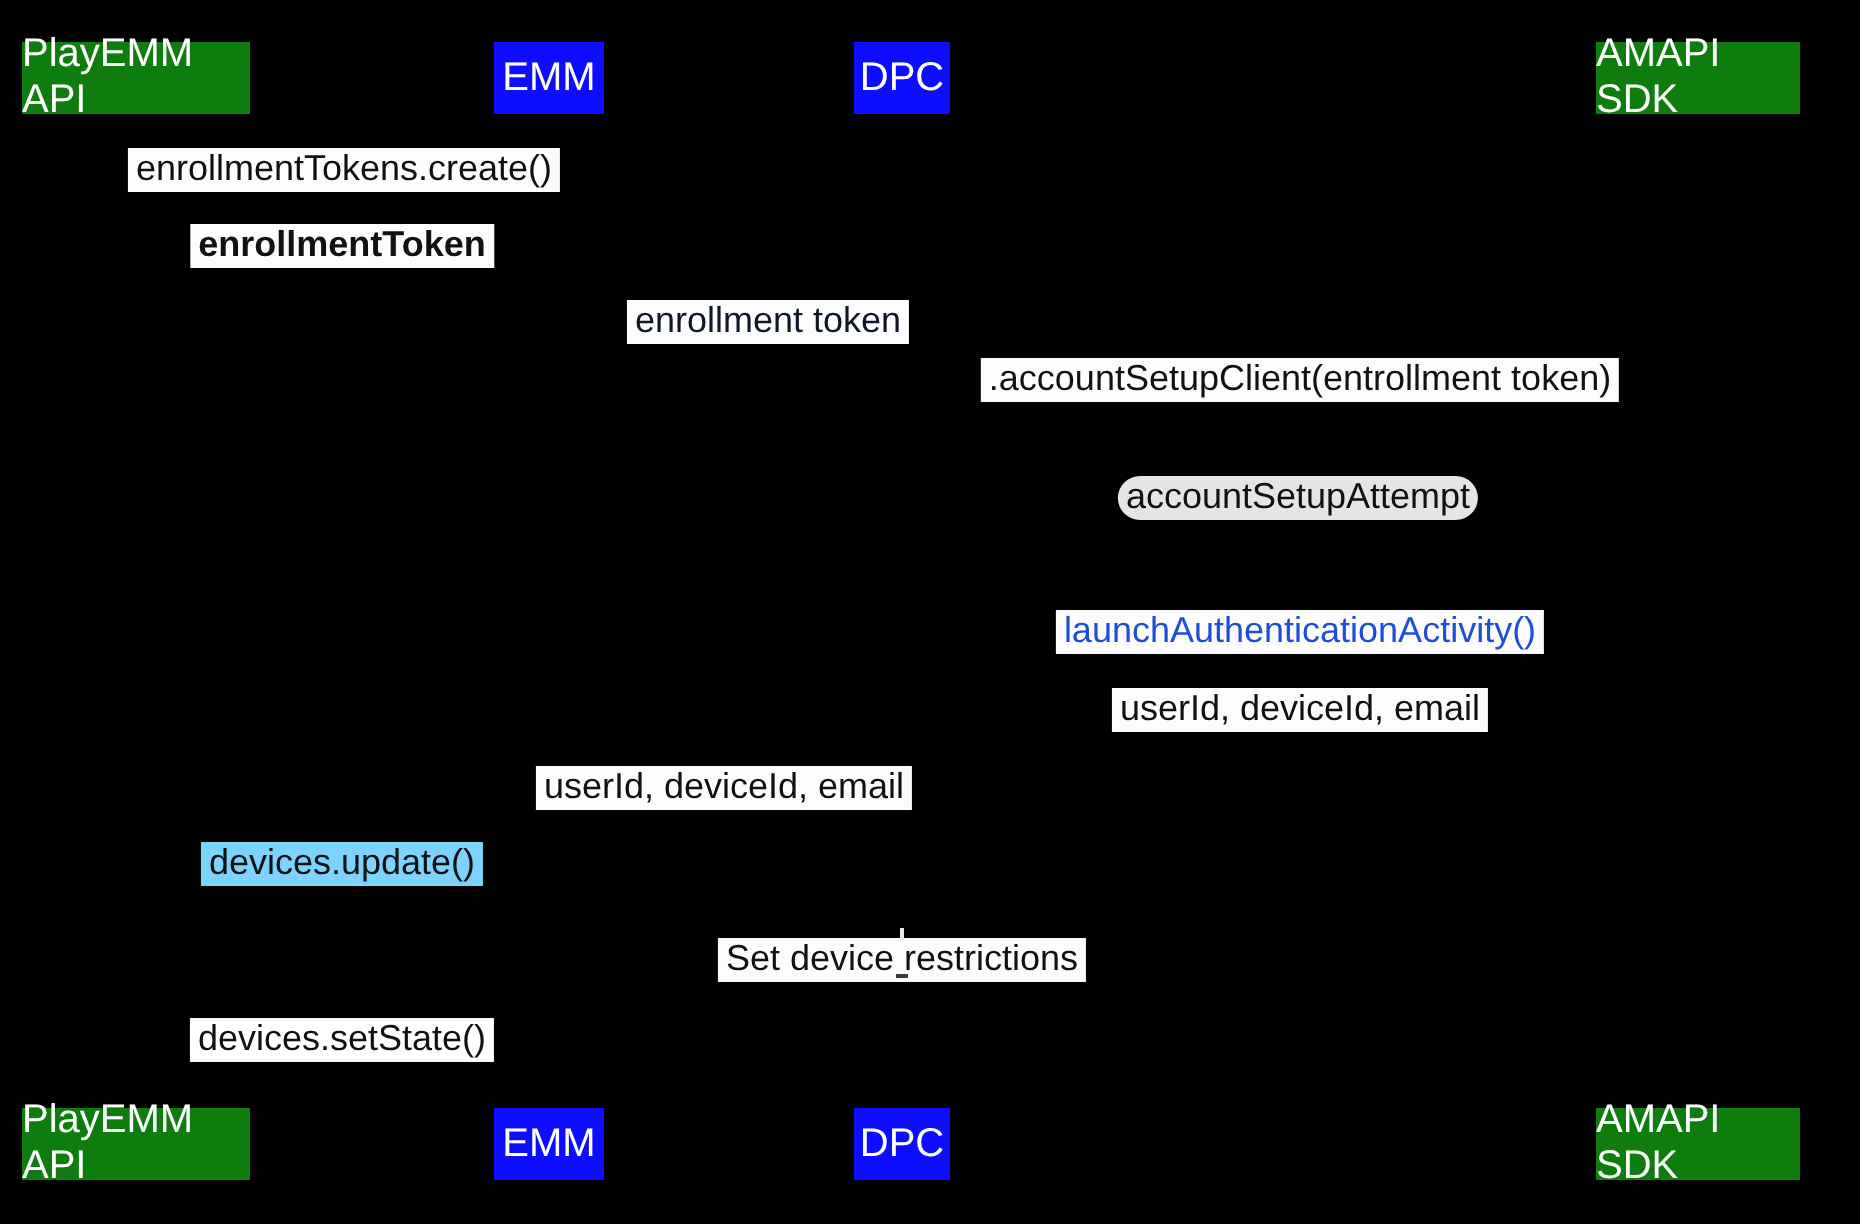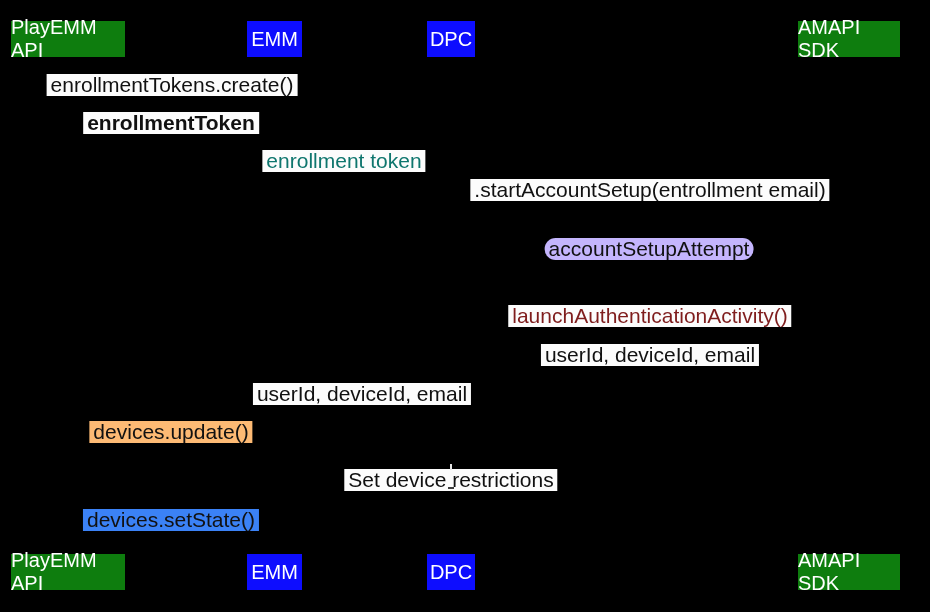--- a/index.html
+++ b/index.html
@@ -22,21 +22,21 @@
     justify-content: center;
     color: #ffffff;
     font-size: 20px;
     box-sizing: border-box;
   }
   .msg-label {
     position: absolute;
     transform: translateX(-50%);
     background: #fcfcfc;
     color: #111111;
-    font-size: 21px;
+    font-size: 18px;
     line-height: 19.5px;
     padding: 1px 4px;
     text-align: center;
     white-space: nowrap;
   }
   .msg-line {
     white-space: nowrap;
   }
   .tick {
     position: absolute;
@@ -53,42 +53,42 @@
     <div class="actor-box" style="left: 427px; top: 21px; width: 48px; height: 36px; background: rgb(13, 13, 255); color: rgb(255, 255, 255);">DPC</div>
     <div class="actor-box" style="left: 427px; top: 554px; width: 48px; height: 36px; background: rgb(13, 13, 255); color: rgb(255, 255, 255);">DPC</div>
     <div class="actor-box" style="left: 798px; top: 21px; width: 102px; height: 36px; background: rgb(14, 125, 14); color: rgb(255, 255, 255);">AMAPI SDK</div>
     <div class="actor-box" style="left: 798px; top: 554px; width: 102px; height: 36px; background: rgb(14, 125, 14); color: rgb(255, 255, 255);">AMAPI SDK</div>
     <div class="msg-label" style="left: 172px; top: 74px; background: rgb(252, 252, 252); color: rgb(17, 17, 17);">
       <div class="msg-line">enrollmentTokens.create()</div>
     </div>
     <div class="msg-label" style="left: 171px; top: 112px; background: rgb(252, 252, 252); color: rgb(17, 17, 17); font-weight: bold;">
       <div class="msg-line">enrollmentToken</div>
     </div>
-    <div class="msg-label" style="left: 344px; top: 150px; background: rgb(252, 252, 252); color: #0f766e;">
+    <div class="msg-label" style="left: 384px; top: 150px; background: rgb(252, 252, 252); color: #0f172a;">
       <div class="msg-line">enrollment token</div>
     </div>
     <div class="msg-label" style="left: 650px; top: 179px; background: rgb(252, 252, 252); color: rgb(17, 17, 17);">
-      <div class="msg-line">.startAccountSetup(entrollment email)</div>
+      <div class="msg-line">.accountSetupClient(entrollment token)</div>
     </div>
-    <div class="msg-label" style="left: 649px; top: 238px; background: #c4b5fd; color: rgb(17, 17, 17); border-radius: 16px;">
+    <div class="msg-label" style="left: 649px; top: 238px; background: #e5e5e5; color: rgb(17, 17, 17); border-radius: 16px;">
       <div class="msg-line">accountSetupAttempt</div>
     </div>
-    <div class="msg-label" style="left: 650px; top: 305px; background: rgb(252, 252, 252); color: #7f1d1d;">
+    <div class="msg-label" style="left: 650px; top: 305px; background: rgb(252, 252, 252); color: #1d4ed8;">
       <div class="msg-line">launchAuthenticationActivity()</div>
     </div>
     <div class="msg-label" style="left: 650px; top: 344px; background: rgb(252, 252, 252); color: rgb(17, 17, 17);">
       <div class="msg-line">userId, deviceId, email</div>
     </div>
     <div class="msg-label" style="left: 362px; top: 383px; background: rgb(252, 252, 252); color: rgb(17, 17, 17);">
       <div class="msg-line">userId, deviceId, email</div>
     </div>
-    <div class="msg-label" style="left: 171px; top: 421px; background: #fdba74; color: rgb(17, 17, 17);">
+    <div class="msg-label" style="left: 171px; top: 421px; background: #7dd3fc; color: rgb(17, 17, 17);">
       <div class="msg-line">devices.update()</div>
     </div>
     <div class="msg-label" style="left: 451px; top: 469px; background: rgb(252, 252, 252); color: rgb(17, 17, 17);">
       <div class="msg-line">Set device restrictions</div>
     </div>
-    <div class="msg-label" style="left: 171px; top: 509px; background: #3b82f6; color: rgb(17, 17, 17); text-align: right;">
+    <div class="msg-label" style="left: 171px; top: 509px; background: #ffffff; color: rgb(17, 17, 17); text-align: right;">
       <div class="msg-line">devices.setState()</div>
     </div>
     <div class="tick" style="left: 450px; top: 464px; width: 2px; height: 6px; background: rgb(230, 230, 230);"></div>
     <div class="tick" style="left: 448px; top: 487px; width: 6px; height: 2px; background: rgb(60, 60, 60);"></div>
   </div>
 
 </body></html>

